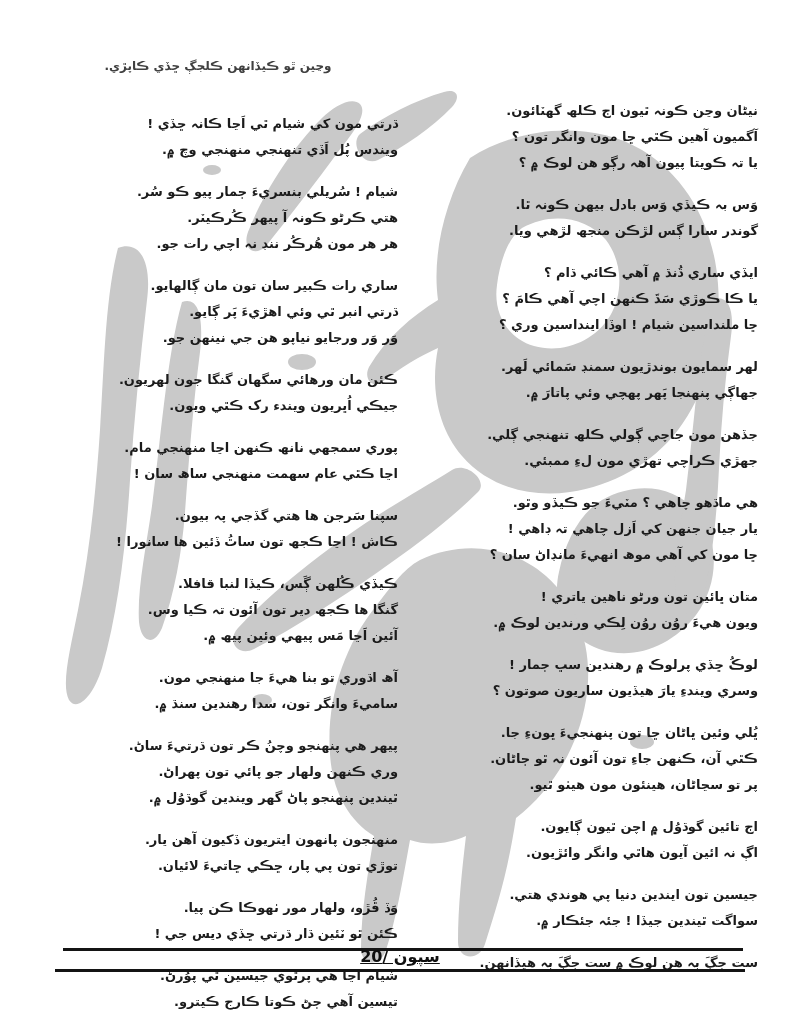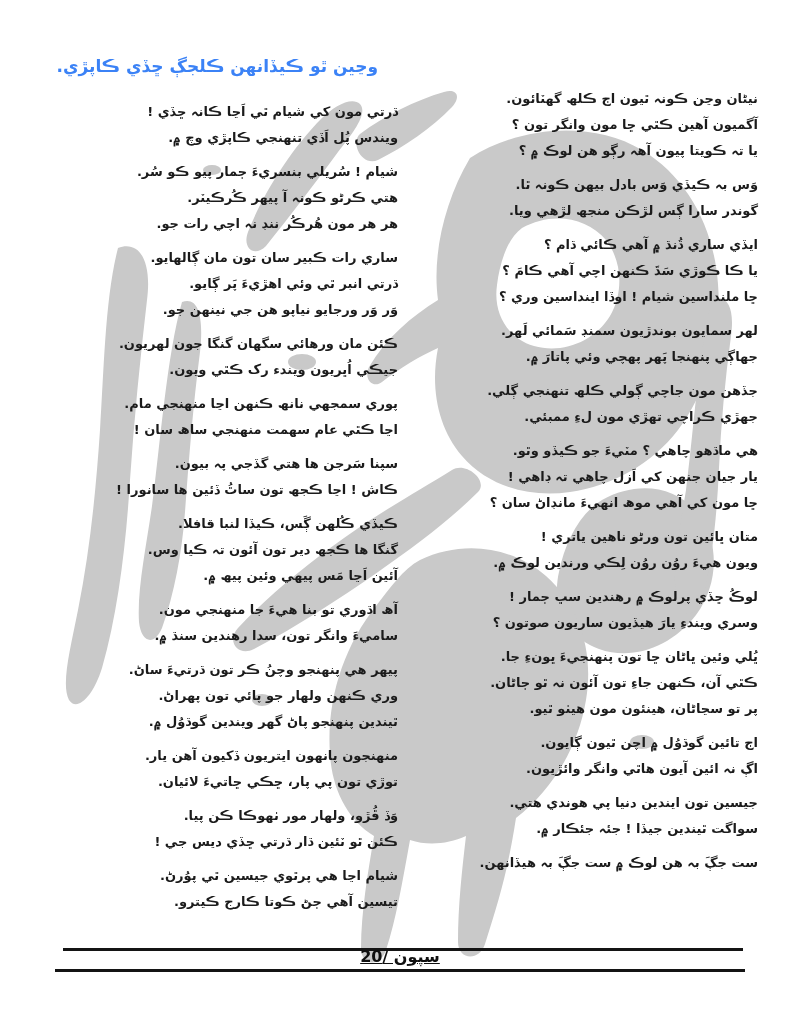--- a/index.html
+++ b/index.html
@@ -4,30 +4,30 @@
 <style>
   html,body{margin:0;padding:0;}
   body{
     width:800px;height:1035px;position:relative;background:#ffffff;
     font-family:"DejaVu Sans","Liberation Sans",sans-serif;
     overflow:hidden;
   }
   .watermark{position:absolute;left:0;top:0;width:800px;height:1035px;z-index:0;}
   .poem-title{
     position:absolute;left:58px;top:50px;width:320px;z-index:2;
-    direction:rtl;text-align:center;font-weight:bold;font-size:17px;
-    color:#3b82f6;line-height:32px;white-space:nowrap;
+    direction:rtl;text-align:center;font-weight:bold;font-size:12px;
+    color:#404040;line-height:32px;white-space:nowrap;
   }
   .col{
     position:absolute;z-index:2;direction:rtl;text-align:right;
     color:#1b1b1b;font-weight:bold;font-size:13px;
   }
   .col-left{left:58px;top:95px;width:340px;}
   .col-right{left:420px;top:82px;width:338px;}
-  .stanza{margin:4px 0 8px 0;}
+  .stanza{margin:16px 0 8px 0;}
   .line{line-height:26px;white-space:nowrap;}
   .footer{position:absolute;left:0;top:0;width:800px;z-index:2;}
   .footer-rule-top{position:absolute;left:63px;top:948px;width:680px;height:2.5px;background:#141414;}
   .footer-rule-bottom{position:absolute;left:55px;top:969px;width:690px;height:2.5px;background:#141414;}
   .footer-label{
     position:absolute;left:0;top:946px;width:800px;text-align:center;
     direction:rtl;font-weight:bold;font-size:16px;color:#101010;line-height:22px;text-decoration:underline;
   }
 </style>
 </head>
@@ -111,21 +111,21 @@
       <div class="line">جيسين تون ايندين دنيا پي ھوندي ھتي.</div>
       <div class="line">سواگت ٿيندين جيڏا ! جئہ جئڪار ۾.</div>
     </div>
     <div class="stanza">
       <div class="line">ست جڳَ بہ ھن لوڪ ۾ ست جڳَ بہ ھيڏانھن.</div>
     </div>
   </div>
 <div class="col col-left">
     <div class="stanza">
       <div class="line">ڌرتي مون کي شيام ٿي اَڃا ڪانہ ڇڏي !</div>
-      <div class="line">ويندس پُل اَڏي تنھنجي ڪاپڙي وچ ۾.</div>
+      <div class="line">ويندس پُل اَڏي تنھنجي منھنجي وچ ۾.</div>
     </div>
     <div class="stanza">
       <div class="line">شيام ! سُريلي بنسريءَ ڄمار پيو ڪو سُر.</div>
       <div class="line">ھتي ڪرڻو ڪونہ آ پيھر ڪُرڪيٽر.</div>
       <div class="line">ھر ھر مون ھُرڪُر ننڊ نہ اچي رات جو.</div>
     </div>
     <div class="stanza">
       <div class="line">ساري رات ڪبير سان تون مان ڳالھايو.</div>
       <div class="line">ڌرتي انبر ٿي وئي اھڙيءَ پَر ڳايو.</div>
       <div class="line">وَر وَر ورجايو نياپو ھن جي نينھن جو.</div>

